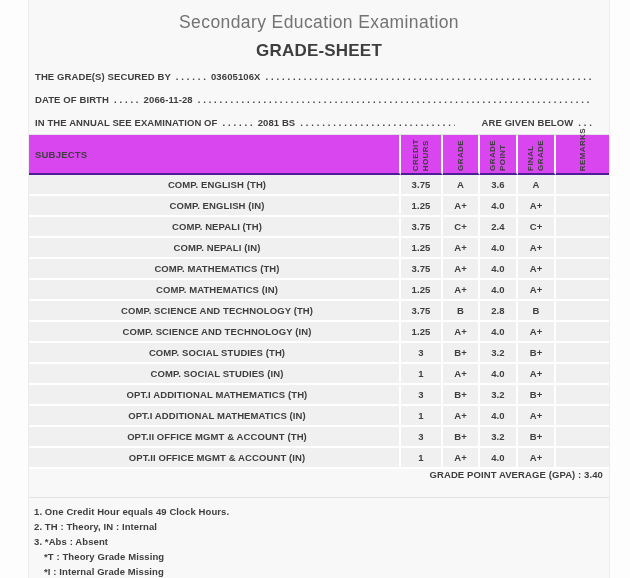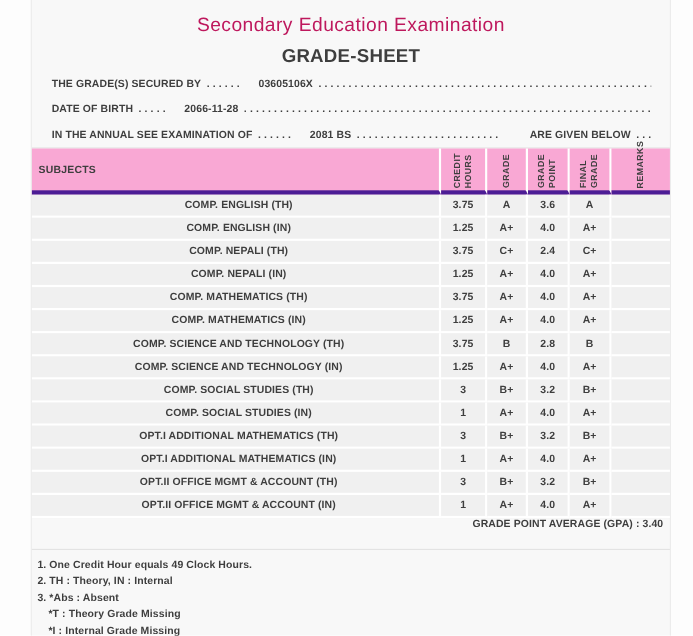--- a/index.html
+++ b/index.html
@@ -16,44 +16,44 @@
     position:absolute;left:28px;top:0;width:582px;height:578px;
     background:#f8f8f8;
     border-left:1px solid #ececec;border-right:1px solid #ececec;
     box-sizing:border-box;
   }
   
   .title{
     margin:0;padding-top:12px;
     text-align:center;
     font-size:17.5px;font-weight:400;letter-spacing:.4px;
-    color:#be185d;
+    color:#737373;
   }
   .subtitle{
     margin:0;padding-top:8px;
     text-align:center;
     font-size:17px;font-weight:700;letter-spacing:.2px;
   }
   
   .info-lines{margin-top:4px;}
   .info-line{
     height:23px;display:flex;align-items:center;
     padding:0 12px 0 6px;
     font-size:9.5px;letter-spacing:.1px;
     white-space:nowrap;overflow:hidden;
   }
-  .info-line .seg{flex:0 0 auto;margin-left:12px;}
+  .info-line .seg{flex:0 0 auto;}
   .info-line .val{margin:0 5px;}
   .info-line .sfx{margin-left:22px;}
   .dots-fill{flex:1 1 0;min-width:0;overflow:hidden;white-space:nowrap;}
   
   .gs-table{margin-top:0;}
   .gs-head{display:flex;border-top:1px solid #e3e3e3;}
   .ghc{
-    background:#f9a8d4;border-bottom:4px solid #4c1d95;
+    background:#d946ef;border-bottom:2px solid #4c1d95;
     height:38px;box-sizing:content-box;
     display:flex;align-items:flex-end;justify-content:center;
     border-right:2px solid #fff;
   }
   .ghc:last-child{border-right:none;}
   .subj-h{flex:1;align-items:center;justify-content:flex-start;padding-left:6px;font-size:9.5px;letter-spacing:.2px;}
   .w-ch{width:40px}.w-g{width:35px}.w-gp{width:36px}.w-fg{width:36px}.w-r{width:53px}
   .rot{
     writing-mode:vertical-rl;
     transform:rotate(180deg);

